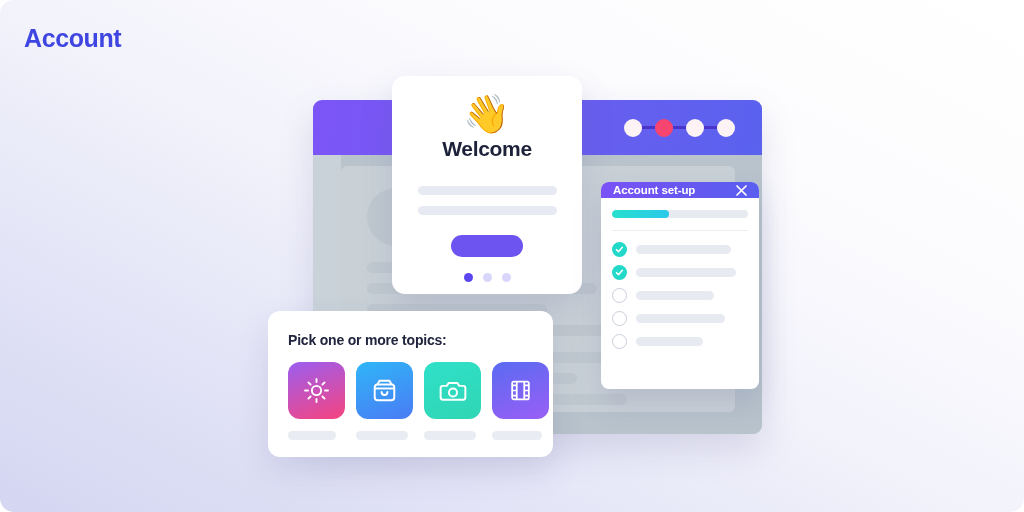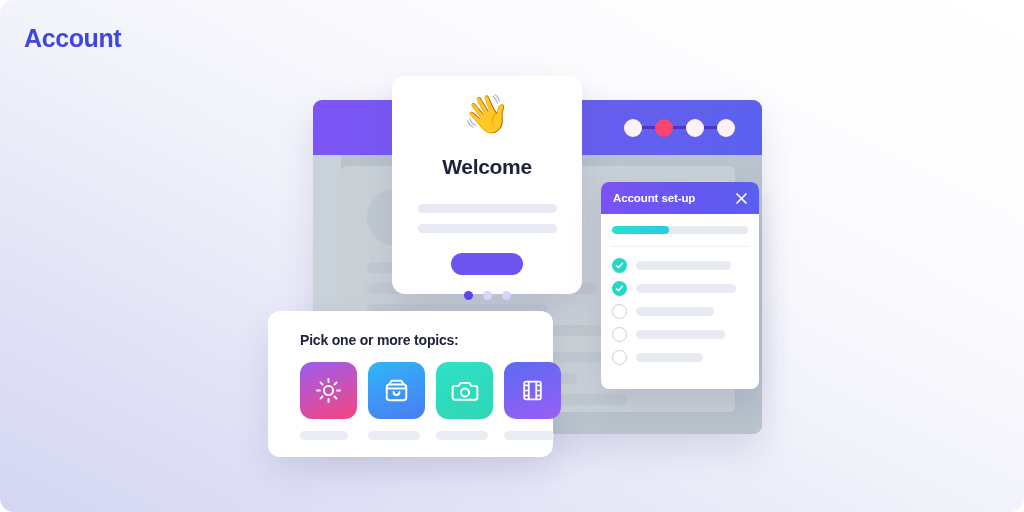--- a/index.html
+++ b/index.html
@@ -136,21 +136,21 @@
     z-index: 20;
     text-align: center;
   }
   #wave-emoji {
     margin-top: 19px;
     font-size: 38px;
     line-height: 1;
     font-family: "DejaVu Sans", sans-serif;
   }
   #welcome-title {
-    margin-top: 22px;
+    margin-top: 4px;
     font-size: 21px;
     font-weight: bold;
     color: #1d2139;
     letter-spacing: -0.3px;
   }
   .wc-line {
     height: 9px;
     border-radius: 5px;
     background: #e7eaf2;
     margin: 0 auto;
@@ -186,21 +186,21 @@
     top: 182px;
     width: 158px;
     height: 207px;
     border-radius: 8px;
     overflow: hidden;
     background: #ffffff;
     box-shadow: 0 14px 30px rgba(94,96,150,.18);
     z-index: 25;
   }
   #setup-header {
-    height: 32px;
+    height: 16px;
     background: linear-gradient(95deg, #7b52f7 0%, #6358f0 60%, #5a5ff0 100%);
     display: flex;
     align-items: center;
     justify-content: space-between;
     padding: 0 10px 0 12px;
   }
   #setup-title {
     color: #ffffff;
     font-size: 11.5px;
     font-weight: bold;
@@ -259,21 +259,21 @@
   #topics-card {
     position: absolute;
     left: 268px;
     top: 311px;
     width: 285px;
     height: 146px;
     background: #ffffff;
     border-radius: 12px;
     box-shadow: 0 14px 32px rgba(94,96,150,.16);
     z-index: 30;
-    padding: 21px 20px 0 32px;
+    padding: 21px 20px 0 20px;
   }
   #topics-title {
     font-size: 14px;
     font-weight: bold;
     color: #20243c;
     letter-spacing: -0.2px;
   }
   #topics-grid {
     margin-top: 14px;
     display: flex;

